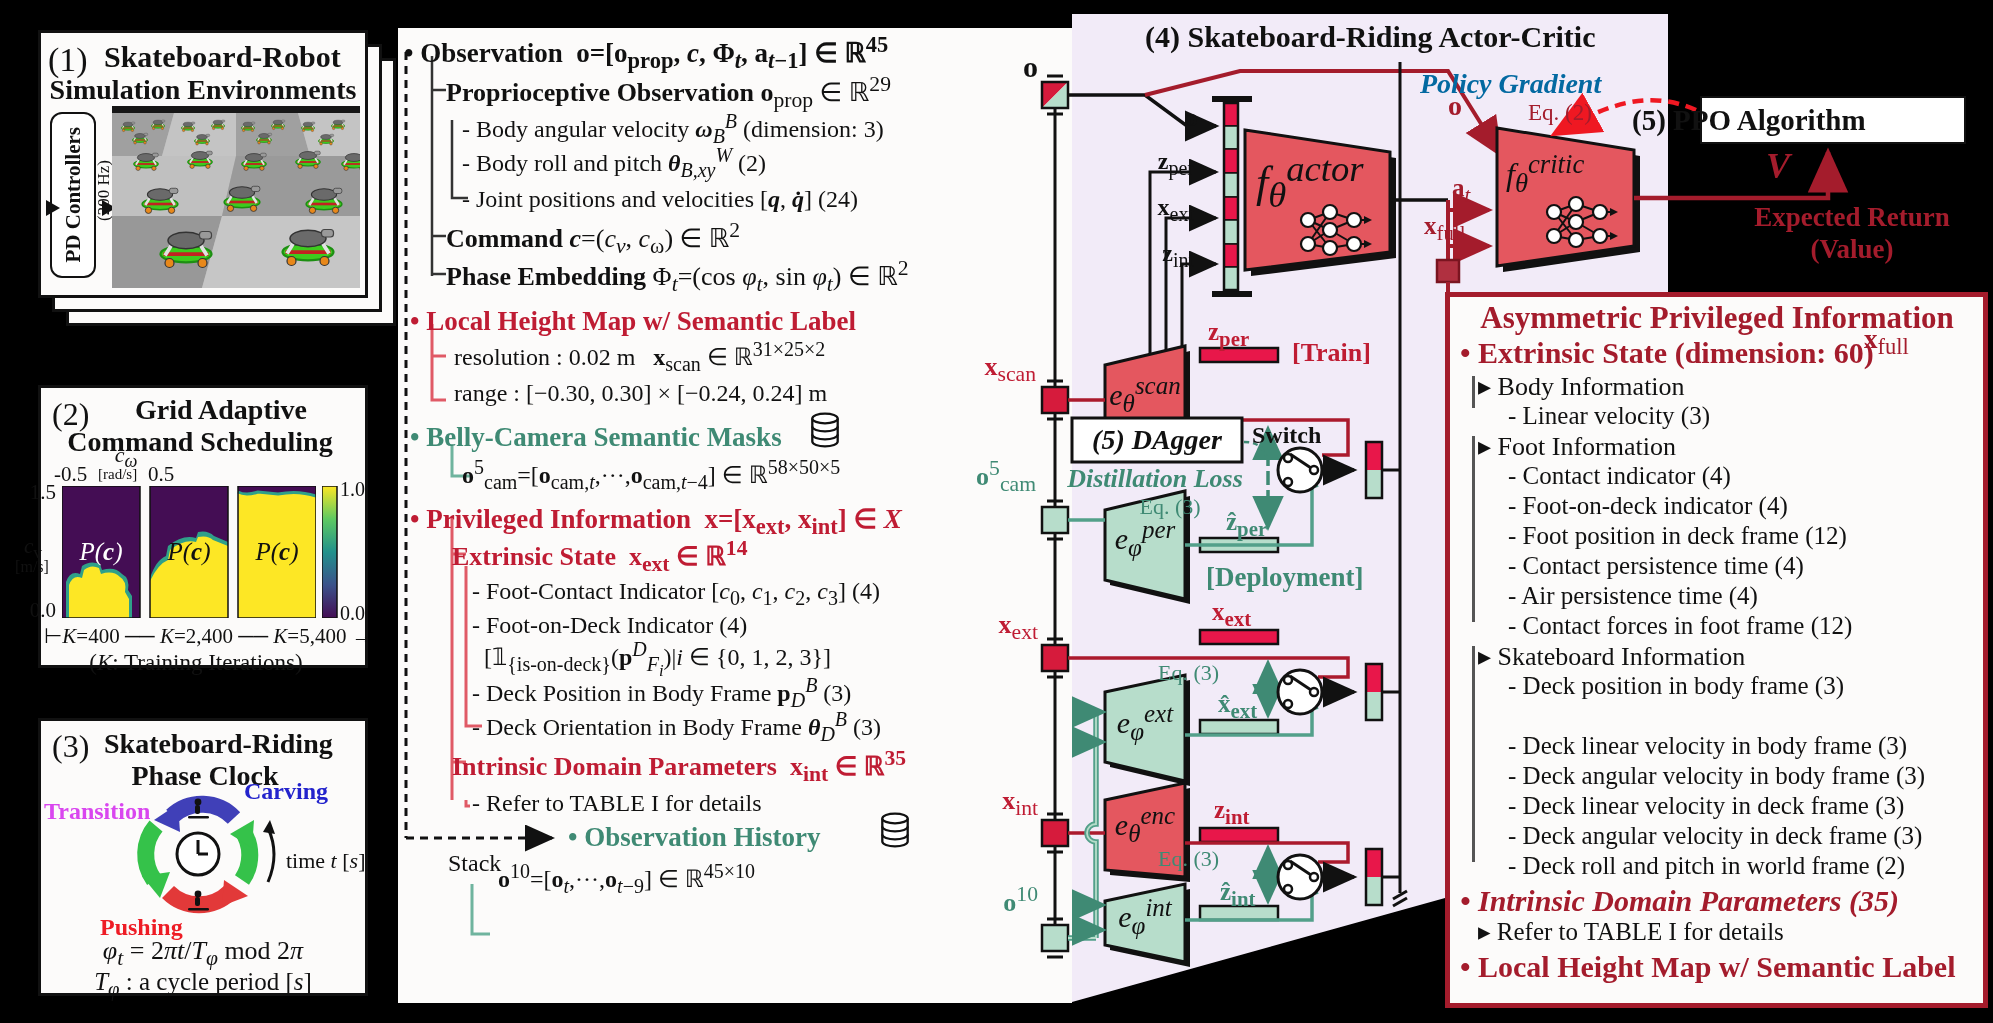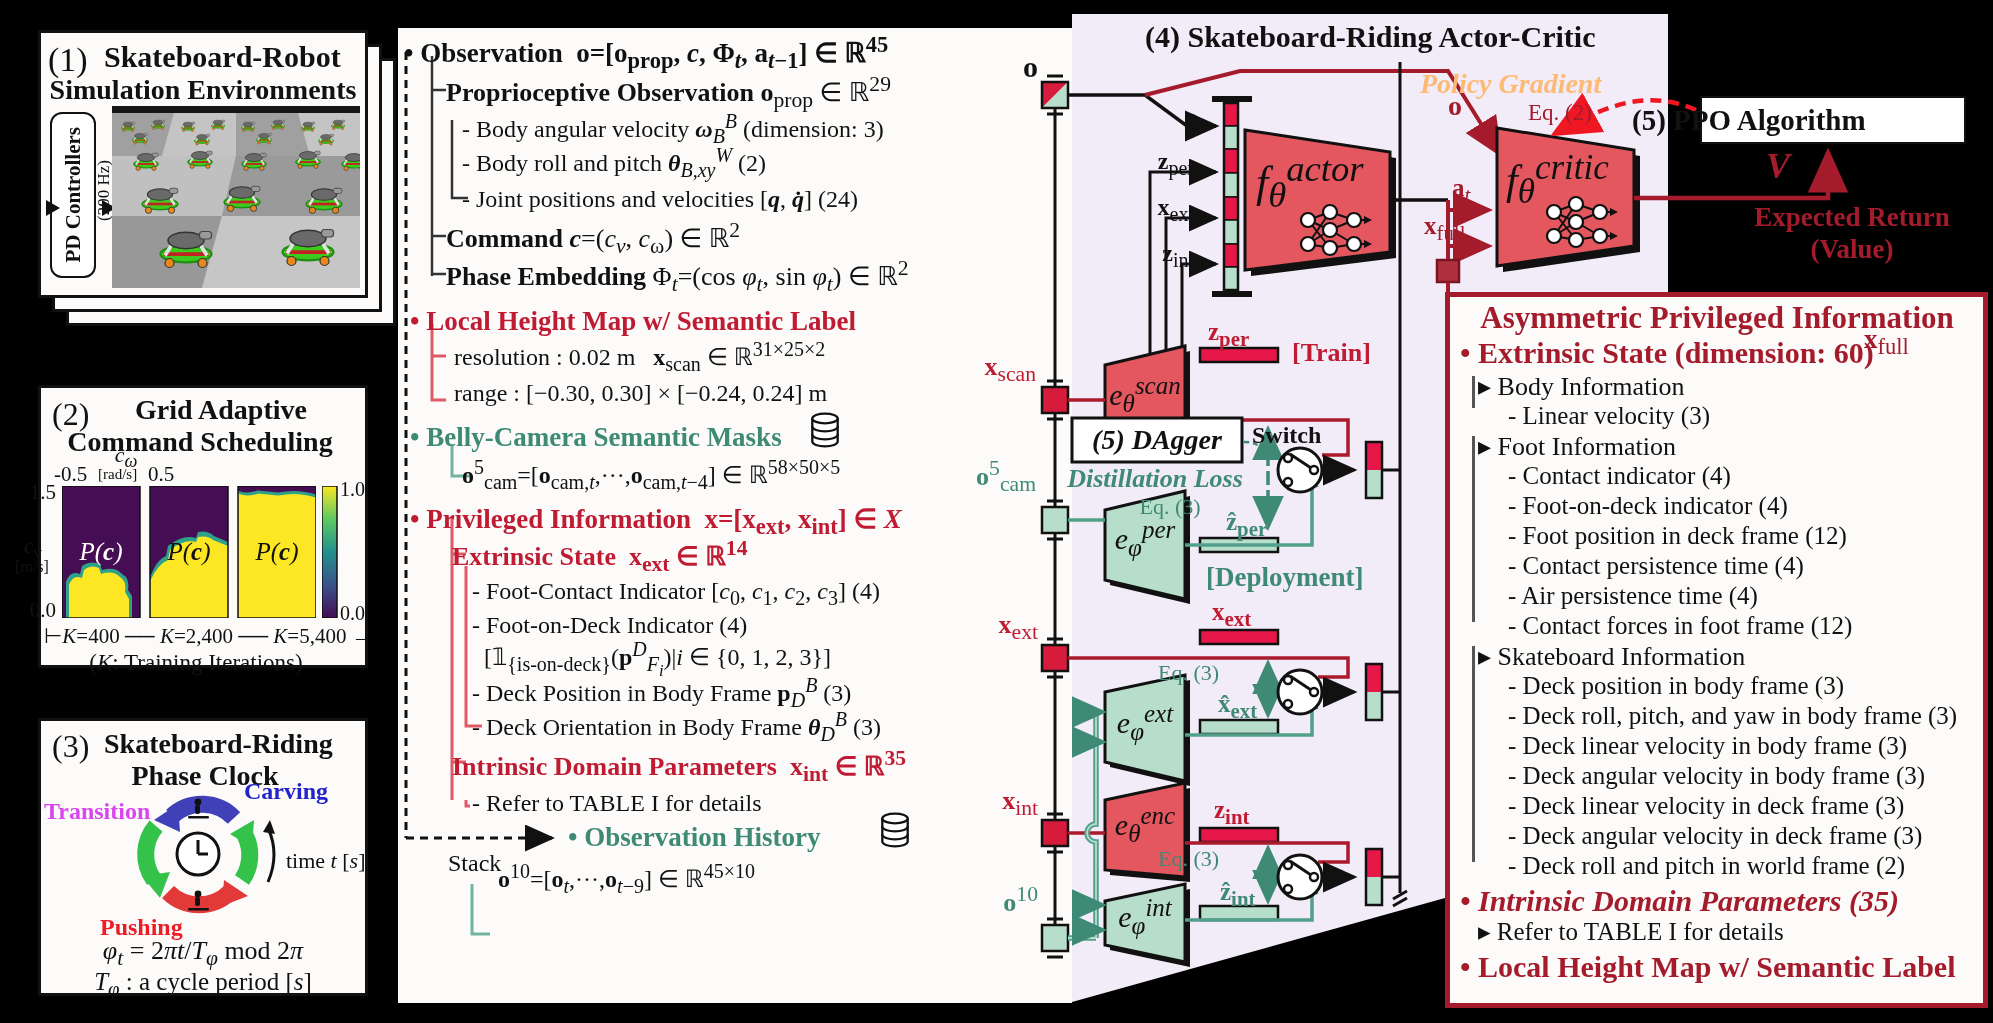--- a/index.html
+++ b/index.html
@@ -6,21 +6,21 @@
   #stage{position:relative;width:1993px;height:1023px;background:#000;overflow:hidden;
          font-family:"Liberation Serif",serif;}
   .abs{position:absolute;}
   .t{position:absolute;white-space:nowrap;color:#111;font-family:"Liberation Serif",serif;line-height:1.15;}
   .b{font-weight:bold;}
   .i{font-style:italic;}
   .ctr{text-align:center;}
   .rt{text-align:right;}
   .cr{color:#bf1c33;}   
   .dr{color:#a41c2c;}   
-  .br{color:#fdba74;}   
+  .br{color:#0369a1;}   
   .tl{color:#3f8a74;}   
   .grn{color:#d946ef;}
   .blu{color:#2323cc;}
   .panel{position:absolute;background:#fcfbfa;border:3px solid #111;box-sizing:border-box;}
   .vt{writing-mode:vertical-rl;transform:rotate(180deg);}
   .vline{position:absolute;background:#555;width:2.5px;}
   sub,sup{line-height:0;}
   svg{display:block;}
   .z0{z-index:0;}.z1{z-index:1;}.z2{z-index:2;}
 </style>
@@ -529,21 +529,21 @@
   <div class="t z2 rt cr" style="left:938px;top:610px;width:100px;font-size:26px;"><b>x</b><sub>ext</sub></div>
   <div class="t z2 rt cr" style="left:938px;top:786px;width:100px;font-size:26px;"><b>x</b><sub>int</sub></div>
   <div class="t z2 rt tl" style="left:948px;top:888px;width:90px;font-size:26px;"><b>o</b><sup>10</sup></div>
 
   <div class="t b z2 ctr" style="left:1145px;top:20px;width:450px;font-size:30px;">(4) Skateboard-Riding Actor-Critic</div>
   <div class="t b z2 rt" style="left:1150px;top:104px;width:48px;font-size:25px;"><b>o</b></div>
   <div class="t z2 rt" style="left:1126px;top:148px;width:68px;font-size:24px;"><b>z</b><sub>per</sub></div>
   <div class="t z2 rt" style="left:1126px;top:194px;width:68px;font-size:24px;"><b>x</b><sub>ext</sub></div>
   <div class="t z2 rt" style="left:1126px;top:240px;width:68px;font-size:24px;"><b>z</b><sub>int</sub></div>
   <div class="t z2" style="left:1256px;top:158px;font-size:44px;"><i>f</i><sub><i>θ</i></sub><sup><i>actor</i></sup></div>
-  <div class="t z2" style="left:1506px;top:156px;font-size:42px;"><i>f</i><sub><i>θ</i></sub><sup><i>critic</i></sup></div>
+  <div class="t z2" style="left:1506px;top:156px;font-size:32px;"><i>f</i><sub><i>θ</i></sub><sup><i>critic</i></sup></div>
   <div class="t b i z2 br" style="left:1420px;top:68px;font-size:28px;">Policy Gradient</div>
   <div class="t z2 dr" style="left:1528px;top:100px;font-size:23px;">Eq. (2)</div>
   <div class="t z2 dr" style="left:1448px;top:90px;font-size:28px;"><b>o</b></div>
   <div class="t z2 dr" style="left:1452px;top:174px;font-size:25px;"><b>a</b><sub><i>t</i></sub></div>
   <div class="t z2 dr" style="left:1424px;top:212px;font-size:25px;"><b>x</b><sub>full</sub></div>
   <div class="t b z2 ctr" style="left:1632px;top:104px;width:220px;font-size:29px;">(5) PPO Algorithm</div>
   <div class="t b i z2 dr" style="left:1766px;top:146px;font-size:36px;">V</div>
   <div class="t b z2 dr ctr" style="left:1732px;top:202px;width:240px;font-size:27px;">Expected Return</div>
   <div class="t b z2 dr ctr" style="left:1732px;top:234px;width:240px;font-size:27px;">(Value)</div>
 
@@ -575,21 +575,20 @@
   <div class="t z2" style="left:1508px;top:402px;font-size:25px;">- Linear velocity (3)</div>
   <div class="t z2" style="left:1478px;top:432px;font-size:26px;">▸ Foot Information</div>
   <div class="t z2" style="left:1508px;top:462px;font-size:25px;">- Contact indicator (4)</div>
   <div class="t z2" style="left:1508px;top:492px;font-size:25px;">- Foot-on-deck indicator (4)</div>
   <div class="t z2" style="left:1508px;top:522px;font-size:25px;">- Foot position in deck frame (12)</div>
   <div class="t z2" style="left:1508px;top:552px;font-size:25px;">- Contact persistence time (4)</div>
   <div class="t z2" style="left:1508px;top:582px;font-size:25px;">- Air persistence time (4)</div>
   <div class="t z2" style="left:1508px;top:612px;font-size:25px;">- Contact forces in foot frame (12)</div>
   <div class="t z2" style="left:1478px;top:642px;font-size:26px;">▸ Skateboard Information</div>
   <div class="t z2" style="left:1508px;top:672px;font-size:25px;">- Deck position in body frame (3)</div>
-  <div class="t z2" style="left:1508px;top:702px;font-size:25px;">- Deck roll, pitch, and yaw in body frame (3)</div>
   <div class="t z2" style="left:1508px;top:732px;font-size:25px;">- Deck linear velocity in body frame (3)</div>
   <div class="t z2" style="left:1508px;top:762px;font-size:25px;">- Deck angular velocity in body frame (3)</div>
   <div class="t z2" style="left:1508px;top:792px;font-size:25px;">- Deck linear velocity in deck frame (3)</div>
   <div class="t z2" style="left:1508px;top:822px;font-size:25px;">- Deck angular velocity in deck frame (3)</div>
   <div class="t z2" style="left:1508px;top:852px;font-size:25px;">- Deck roll and pitch in world frame (2)</div>
   <div class="t b z2 dr" style="left:1460px;top:884px;font-size:30px;font-style:italic;">• Intrinsic Domain Parameters (35)</div>
   <div class="t z2" style="left:1478px;top:918px;font-size:25px;">▸ Refer to TABLE I for details</div>
   <div class="t b z2 dr" style="left:1460px;top:950px;font-size:30px;">• Local Height Map w/ Semantic Label</div>
   <div class="vline z2" style="left:1472px;top:376px;height:32px;"></div>
   <div class="vline z2" style="left:1472px;top:436px;height:186px;"></div>

